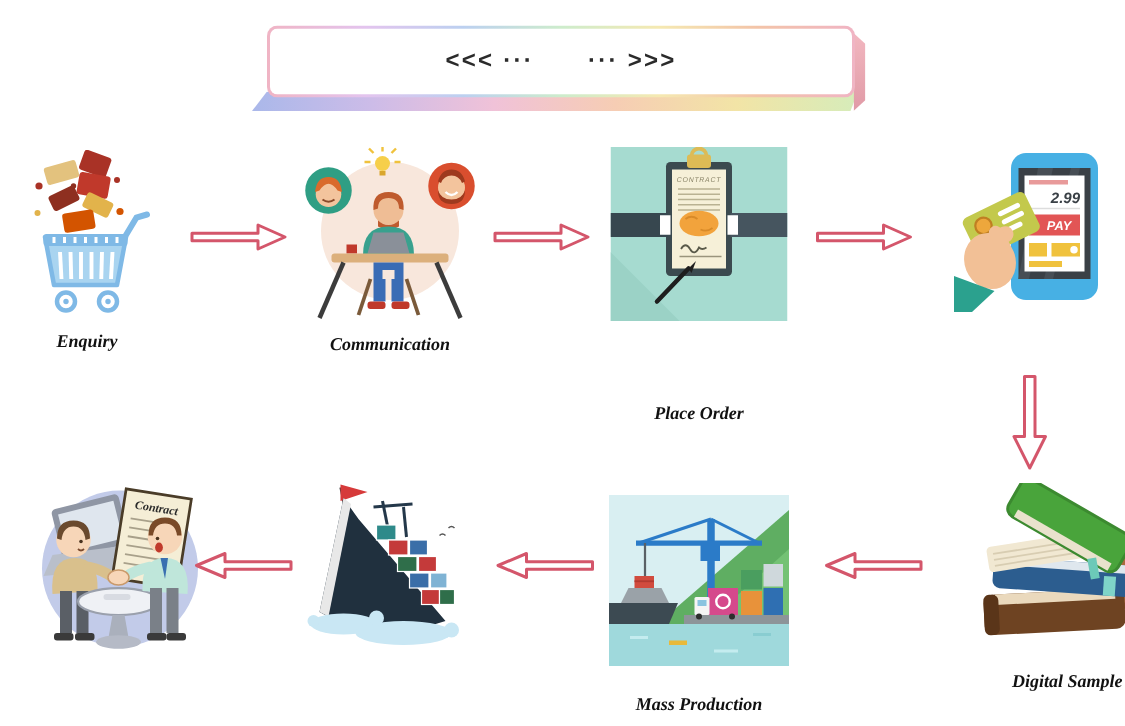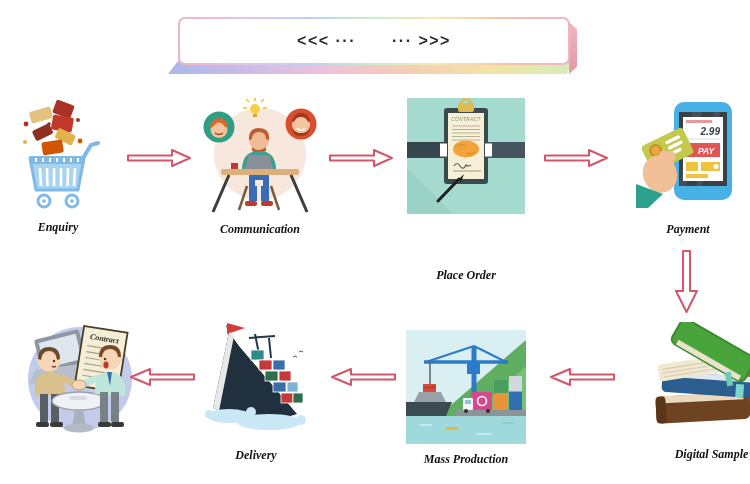--- a/index.html
+++ b/index.html
@@ -22,21 +22,21 @@
   
   .step{position:absolute;text-align:center;font-style:italic;}
   .step .ic{display:flex;justify-content:center;align-items:flex-end;}
   .label{position:absolute;left:0;right:0;font-family:"Liberation Serif",serif;
          font-weight:700;font-size:12px;color:#111;white-space:nowrap;}
   .s1{left:6px;top:100px;width:104px;}   .s1 .label{top:120px;}
   .s2{left:190px;top:98px;width:140px;}  .s2 .label{top:124px;}
   .s3{left:400px;top:98px;width:132px;}  .s3 .label{top:126px;margin-top:44px;}
   .s4{left:633px;top:100px;width:110px;} .s4 .label{top:122px;}
   .s5{left:644px;top:322px;width:135px;} .s5 .label{top:125px;}
-  .s6{left:398px;top:330px;width:136px;} .s6 .label{top:122px;}
+  .s6{left:398px;top:330px;width:136px;} .s6 .label{top:132px;}
   .s7{left:196px;top:320px;width:120px;} .s7 .label{top:128px;}
   .s8{left:0px;top:324px;width:160px;}   .s8 .label{top:124px;}
   
   .arrow{position:absolute;}
   .a1{left:126px;top:147px;} .a2{left:328px;top:147px;} .a3{left:543px;top:147px;}
   .av{left:672px;top:249px;}
   .b1{left:546px;top:366px;} .b2{left:327px;top:366px;} .b3{left:126px;top:366px;}
 </style>
 </head>
 <body>
@@ -219,21 +219,20 @@
           <rect x="32" y="52" width="12" height="3.4" rx="1.7" fill="#fff"></rect>
           <rect x="6" y="50" width="30" height="11" rx="5.5" fill="#f2c096"></rect>
         </g>
         <g>
           <ellipse cx="24" cy="74" rx="17" ry="19" fill="#f2c096" transform="rotate(-22 24 74)"></ellipse>
           <rect x="26" y="50" width="9" height="20" rx="4.5" fill="#f2c096" transform="rotate(-30 30 60)"></rect>
           <polygon points="0,84 27,94 12,108 0,108" fill="#2ba18e"></polygon>
         </g>
       </svg>
     </div>
-    <div class="label">Payment</div>
   </div>
 
   <div class="step s5">
     <div class="ic">
       <svg width="124" height="112" viewBox="0 0 124 112">
         <g transform="rotate(14 95 60)">
           <rect x="76" y="40" width="34" height="42" rx="4" fill="#8a4a2a"></rect>
           <rect x="80" y="44" width="26" height="34" fill="#a96a3e"></rect>
         </g>
         <g transform="rotate(-3 58 86)">
@@ -339,21 +338,20 @@
         <path d="M96,32 q2,-2 4,0 M90,37 q2,-2 4,0" stroke="#555" fill="none" stroke-width="1"></path>
         <g fill="#c9e7f4">
           <ellipse cx="26" cy="96" rx="22" ry="7"></ellipse>
           <ellipse cx="66" cy="102" rx="32" ry="8"></ellipse>
           <circle cx="6" cy="94" r="4"></circle>
             <circle cx="48" cy="92" r="5"></circle>
           <circle cx="98" cy="100" r="5"></circle>
         </g>
       </svg>
     </div>
-    <div class="label">Delivery</div>
   </div>
 
   <div class="step s8">
     <div class="ic">
       <svg width="122" height="116" viewBox="0 0 122 116">
         <circle cx="61" cy="55" r="52" fill="#c2cbe9"></circle>
         <g>
           <g transform="rotate(-14 42 34)">
             <rect x="20" y="10" width="46" height="34" rx="3" fill="#8f96a4"></rect>
             <rect x="24" y="14" width="38" height="26" fill="#dfe6ee"></rect>

